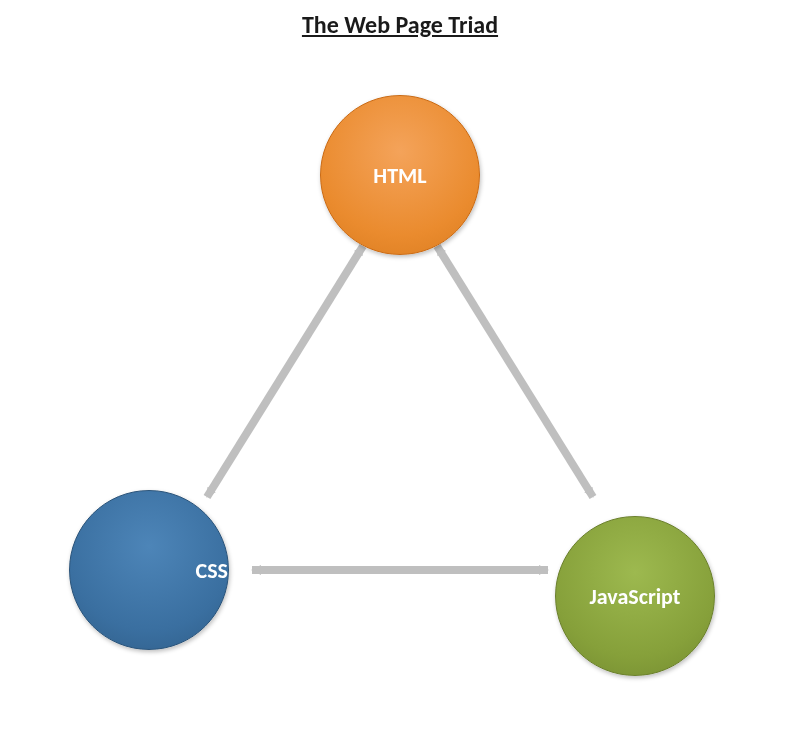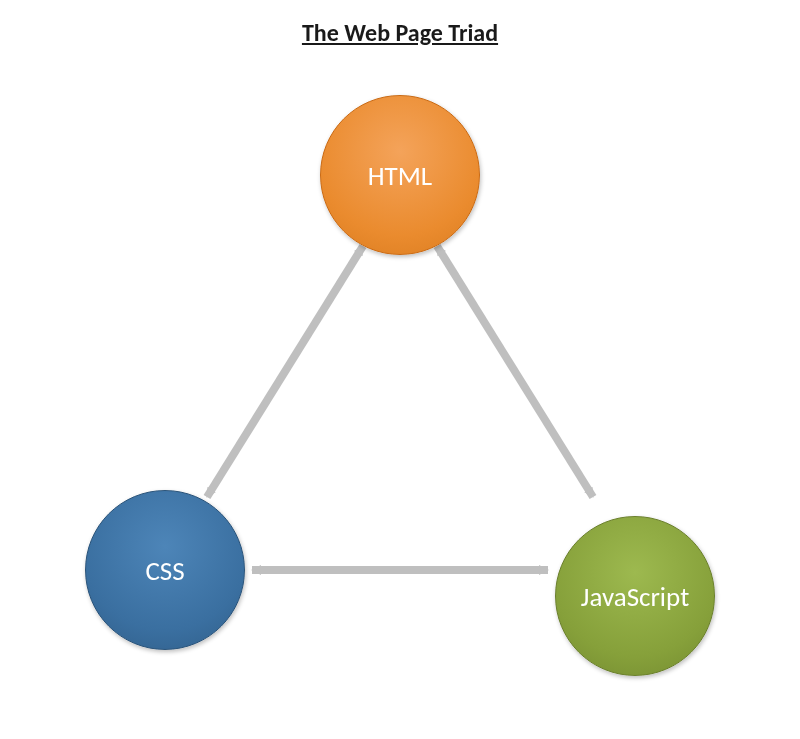--- a/index.html
+++ b/index.html
@@ -6,21 +6,21 @@
     body {
       width: 800px;
       height: 739px;
       background: #ffffff;
       font-family: Calibri, Arial, sans-serif;
       position: relative;
       overflow: hidden;
     }
     .title {
       position: absolute;
-      top: 18px;
+      top: 10px;
       left: 0;
       right: 0;
       text-align: center;
       font-size: 24px;
       text-decoration: underline;
       color: #1a1a1a;
     }
     .diagram-svg {
       position: absolute;
       top: 0;
@@ -30,35 +30,36 @@
     }
     .node {
       position: absolute;
       width: 160px;
       height: 160px;
       border-radius: 50%;
       display: flex;
       align-items: center;
       justify-content: center;
       color: #fff;
-      font-weight: normal;
-      font-size: 27px;
+      font-weight: bold;
+      font-size: 22px;
       box-shadow: 1px 2px 4px rgba(0,0,0,0.25);
     }
     .node-html {
       left: 320px;
       top: 95px;
       background: radial-gradient(circle at 50% 35%, #f4a35a 0%, #ea8b2e 65%, #d97b1e 100%);
       border: 1px solid #c96a14;
     }
     .node-css {
-      left: 85px;
+      left: 69px;
       top: 490px;
       background: radial-gradient(circle at 50% 35%, #4d85b8 0%, #3a6fa0 65%, #2f5d87 100%);
       border: 1px solid #2a5379;
+      justify-content: flex-end;
     }
     .node-js {
       left: 555px;
       top: 516px;
       background: radial-gradient(circle at 50% 35%, #9db94f 0%, #86a03a 65%, #738a30 100%);
       border: 1px solid #6a7f2c;
     }
   </style>
 </head>
 <body>

